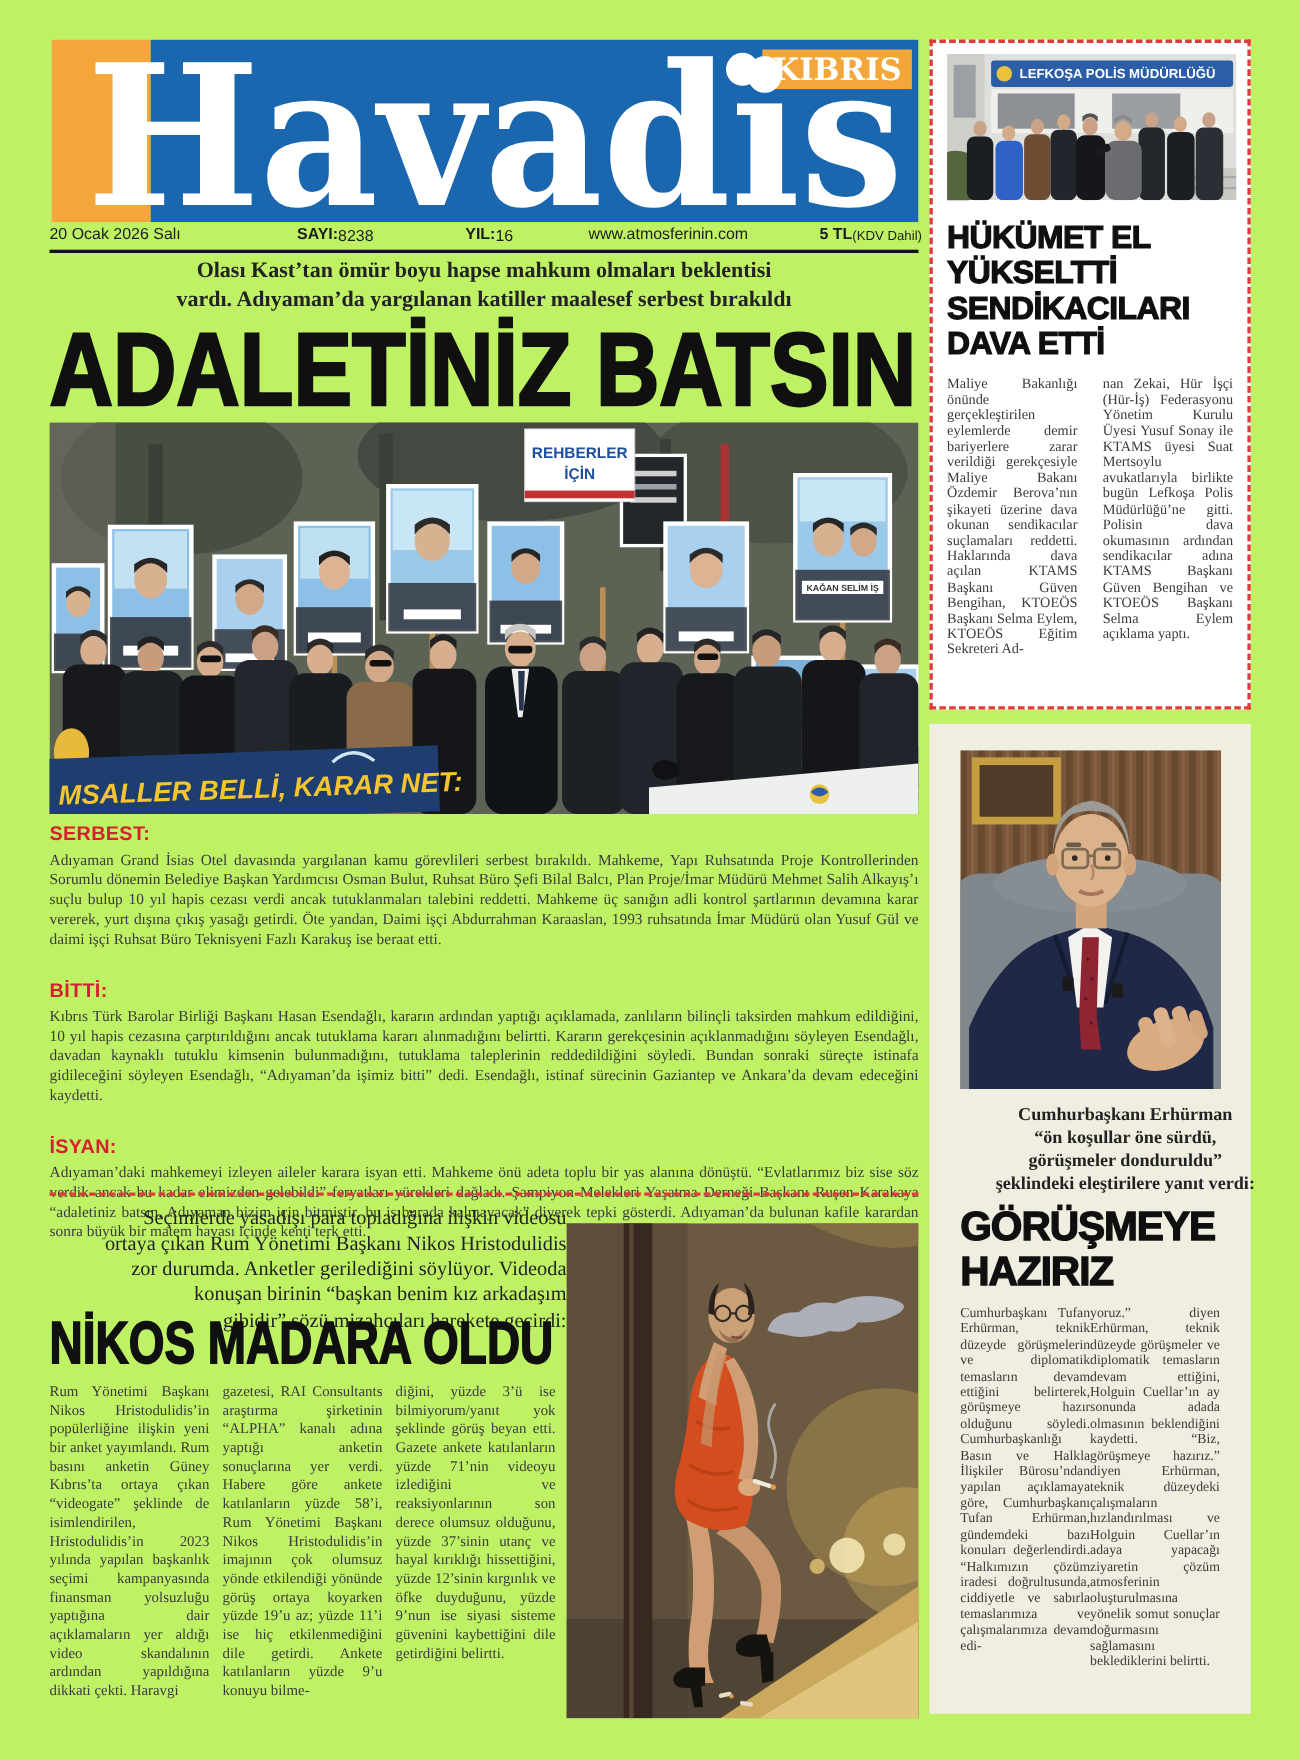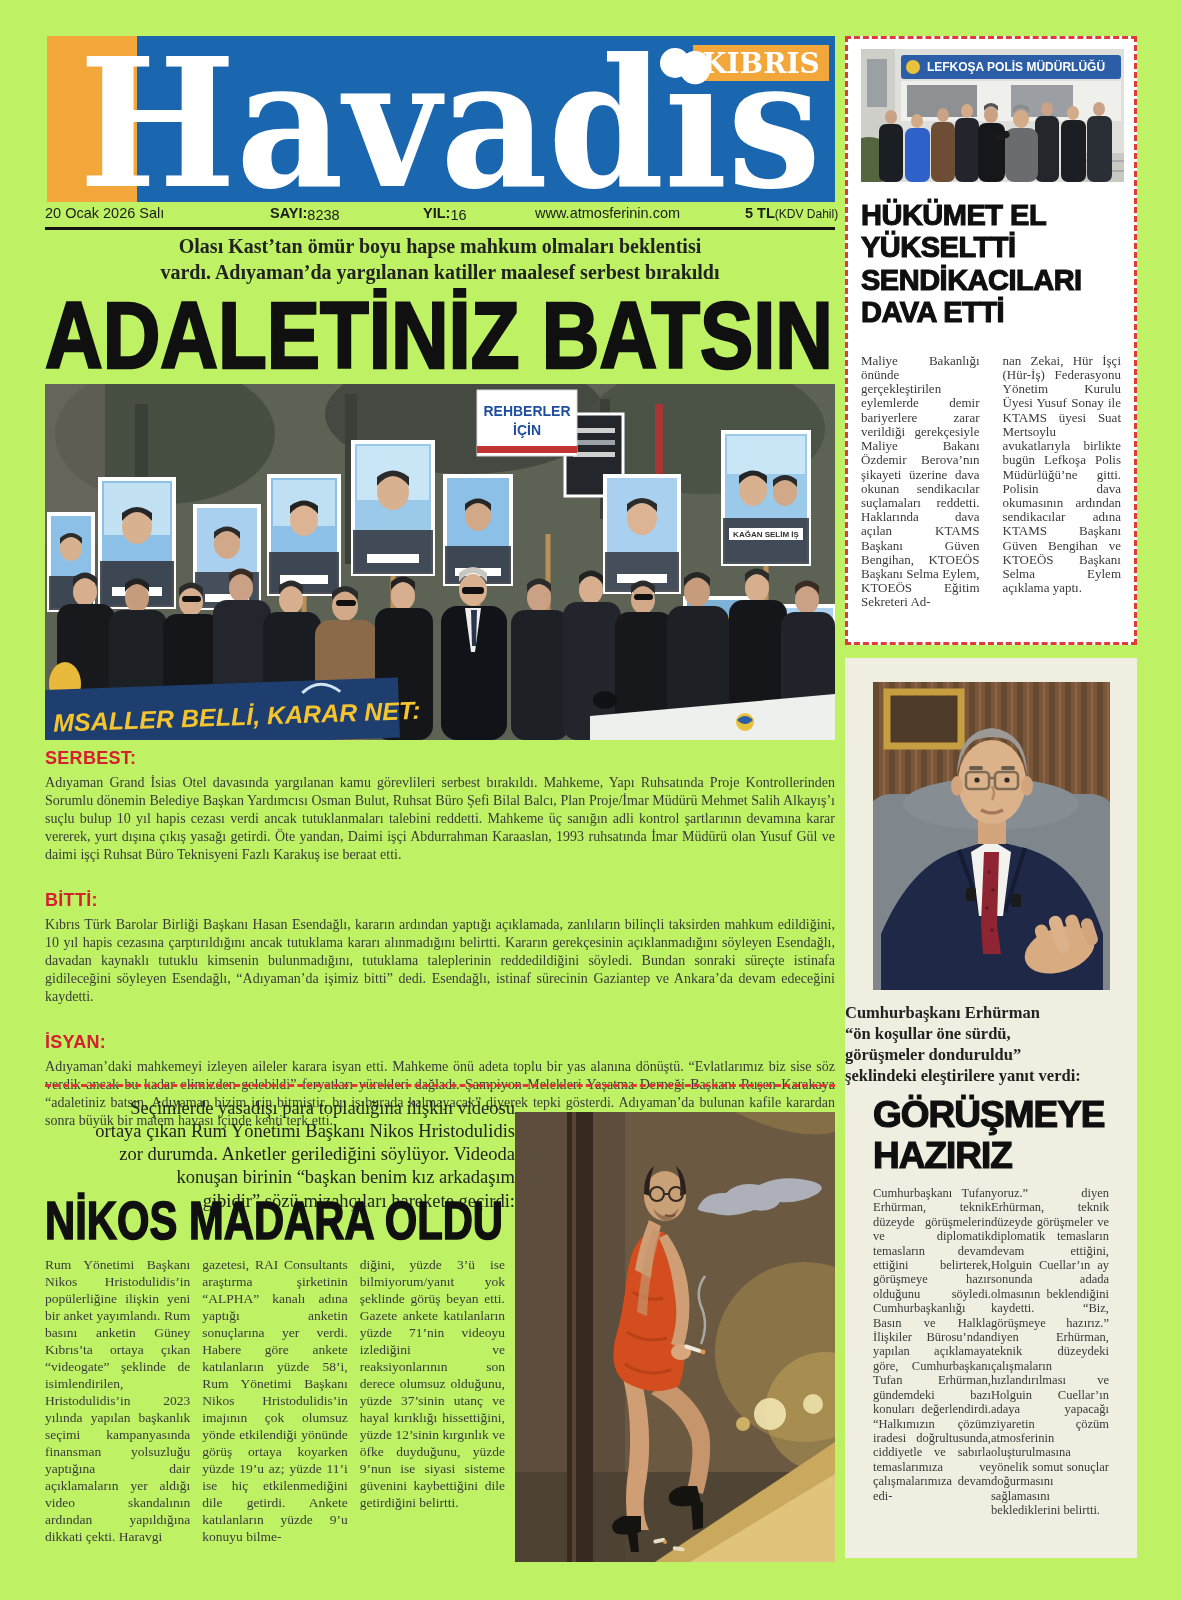--- a/index.html
+++ b/index.html
@@ -32,26 +32,26 @@
   .dash-div{position:absolute;left:45px;top:1084px;width:790px;border-top:3px dashed #e03a3a;}
 
   .nk-cols{position:absolute;left:45px;top:1256px;width:460px;display:flex;gap:12px;}
   .nk-col{flex:1;font-size:13.5px;line-height:17px;text-align:justify;color:#3a3a3a;}
 
   
   .railbox{position:absolute;left:845px;top:36px;width:292px;height:609px;
            border:3px dashed #e03a3a;box-sizing:border-box;padding:10px 13px;background:#fff;}
   .railhead{font-family:"Liberation Sans",sans-serif;font-weight:700;font-size:29px;line-height:1.12;
             color:#0f0f0f;letter-spacing:-.5px;margin-top:13px;-webkit-text-stroke:1.1px #0f0f0f;}
-  .railcols{display:flex;gap:23px;margin-top:25px;font-family:Liberation Serif, serif;}
+  .railcols{display:flex;gap:23px;margin-top:12px;font-family:Liberation Serif, serif;}
   .railcol{flex:1;font-size:13px;line-height:14.2px;text-align:justify;color:#3a3a3a;}
 
   .creambox{position:absolute;left:845px;top:658px;width:292px;height:900px;background:#efeee0;}
-  .caption{position:absolute;left:0;top:345px;width:100%;text-align:left;
-           font-weight:700;font-size:16.5px;line-height:1.27;color:#222;}
+  .caption{position:absolute;left:0;top:345px;width:100%;text-align:center;
+           font-weight:700;font-size:16.5px;line-height:1.27;color:#222;padding-left:32px;}
   .caption span{display:block;white-space:nowrap;}
   .creamhead{position:absolute;left:28px;top:436px;font-family:"Liberation Sans",sans-serif;
              font-weight:700;font-size:37px;line-height:1.12;color:#0f0f0f;
              letter-spacing:-1px;-webkit-text-stroke:1.2px #0f0f0f;}
   .creamcols{position:absolute;left:28px;top:528px;width:236px;display:flex;}
   .creamcol{flex:1;font-size:12.5px;line-height:14.4px;text-align:justify;color:#3a3a3a;}
 </style>
 </head>
 <body>
 

